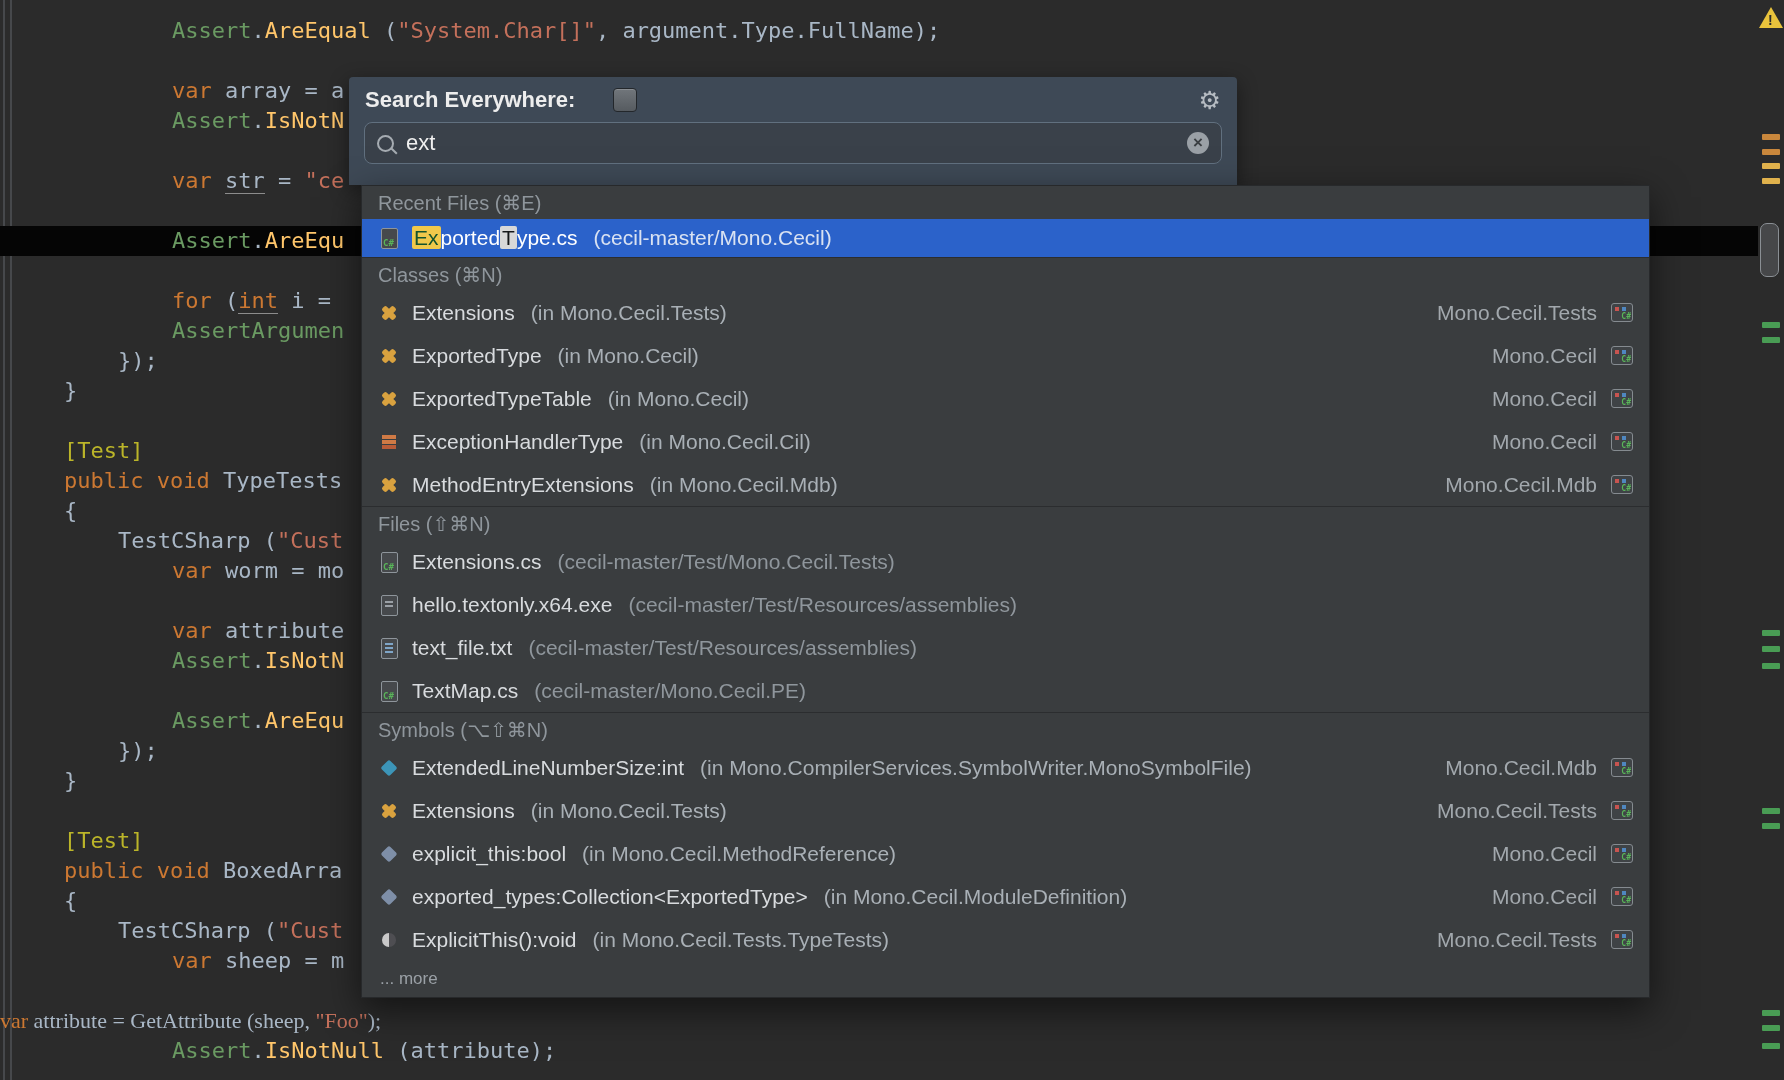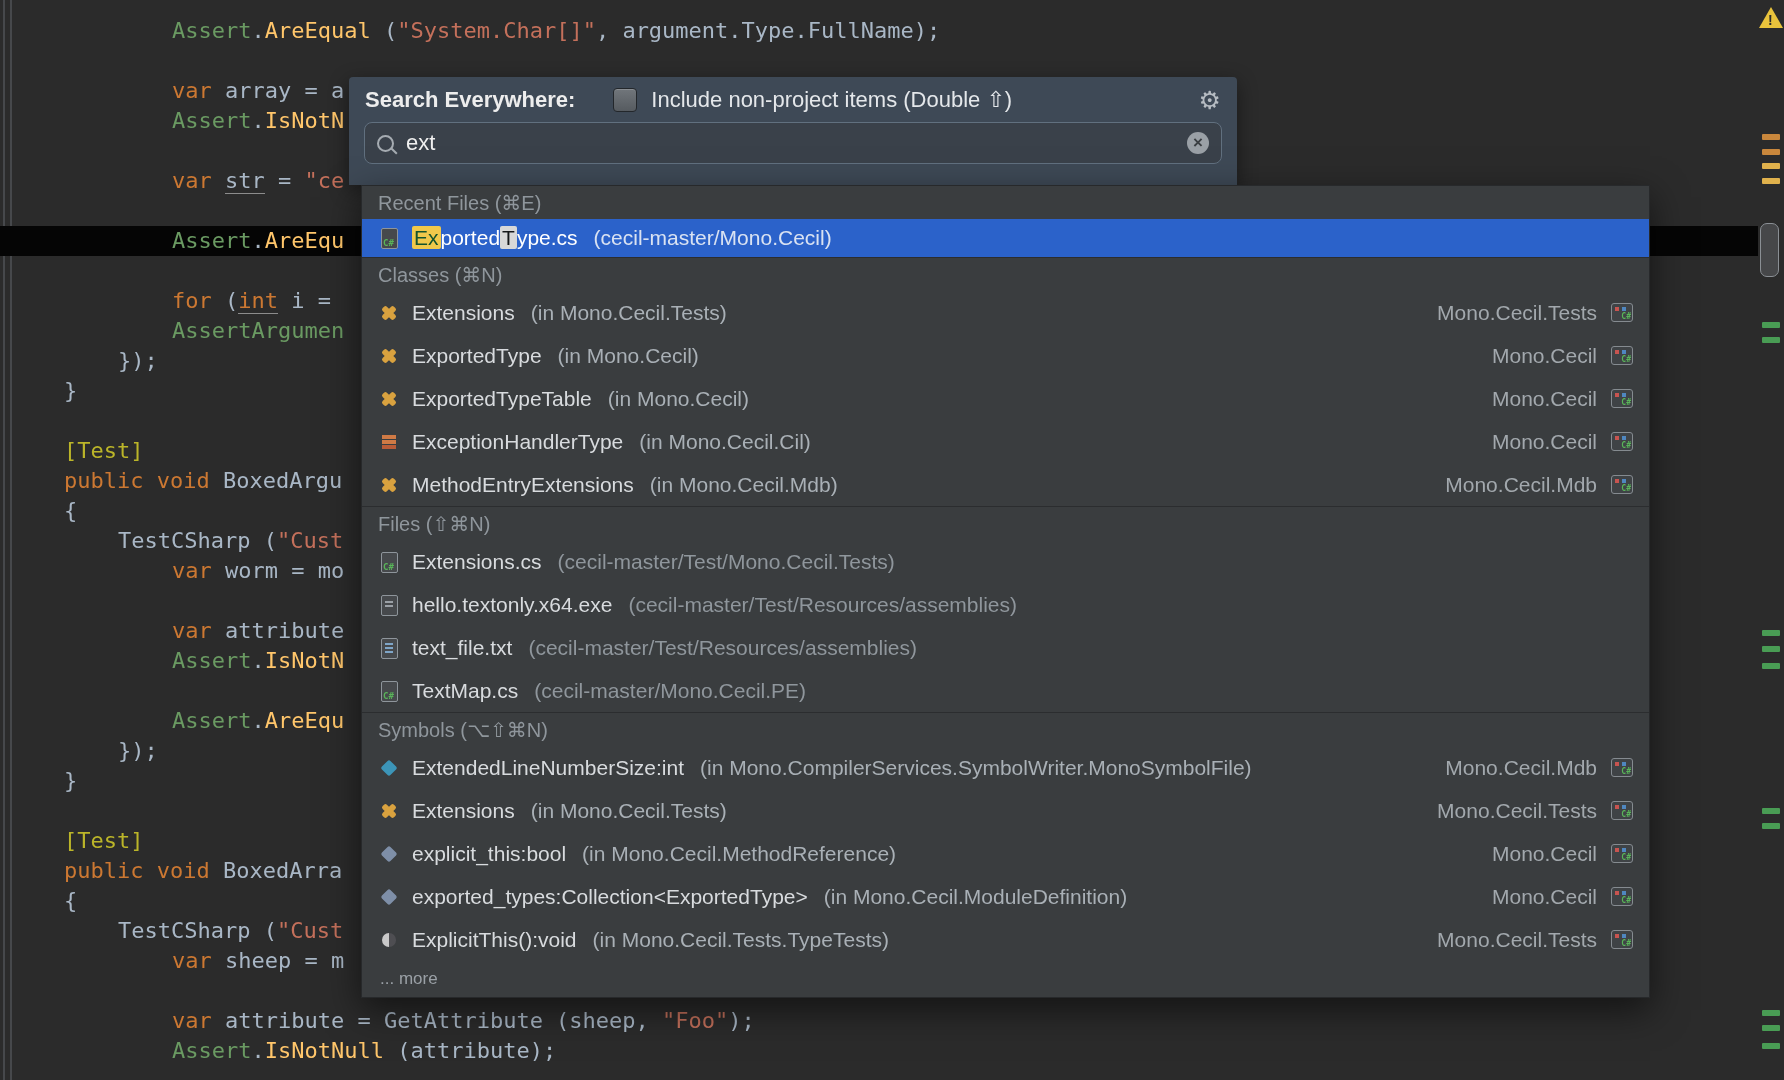--- a/index.html
+++ b/index.html
@@ -129,39 +129,39 @@
       <div class="code-line" style="padding-left: 172px;"><span class="tk-k">var</span><span class="tk-p"> </span><span class="tk-pu">str</span><span class="tk-p"> = </span><span class="tk-s">"ce</span></div>
       <div class="code-line" style="padding-left: 64px;"></div>
       <div class="code-line hl" style="padding-left: 172px;"><span class="tk-c">Assert</span><span class="tk-p">.</span><span class="tk-m">AreEqu</span></div>
       <div class="code-line" style="padding-left: 64px;"></div>
       <div class="code-line" style="padding-left: 172px;"><span class="tk-k">for</span><span class="tk-p"> (</span><span class="tk-ku">int</span><span class="tk-p"> i = </span></div>
       <div class="code-line" style="padding-left: 172px;"><span class="tk-c">AssertArgumen</span></div>
       <div class="code-line" style="padding-left: 118px;"><span class="tk-p">});</span></div>
       <div class="code-line" style="padding-left: 64px;"><span class="tk-p">}</span></div>
       <div class="code-line" style="padding-left: 64px;"></div>
       <div class="code-line" style="padding-left: 64px;"><span class="tk-a">[Test]</span></div>
-      <div class="code-line" style="padding-left: 64px;"><span class="tk-k">public</span><span class="tk-p"> </span><span class="tk-k">void</span><span class="tk-p"> BoxedArgu</span></div>
+      <div class="code-line" style="padding-left: 64px;"><span class="tk-k">public</span><span class="tk-p"> </span><span class="tk-k">void</span><span class="tk-p"> TypeTests</span></div>
       <div class="code-line" style="padding-left: 64px;"><span class="tk-p">{</span></div>
       <div class="code-line" style="padding-left: 118px;"><span class="tk-p">TestCSharp (</span><span class="tk-s">"Cust</span></div>
       <div class="code-line" style="padding-left: 172px;"><span class="tk-k">var</span><span class="tk-p"> worm = mo</span></div>
       <div class="code-line" style="padding-left: 64px;"></div>
       <div class="code-line" style="padding-left: 172px;"><span class="tk-k">var</span><span class="tk-p"> attribute</span></div>
       <div class="code-line" style="padding-left: 172px;"><span class="tk-c">Assert</span><span class="tk-p">.</span><span class="tk-m">IsNotN</span></div>
       <div class="code-line" style="padding-left: 64px;"></div>
       <div class="code-line" style="padding-left: 172px;"><span class="tk-c">Assert</span><span class="tk-p">.</span><span class="tk-m">AreEqu</span></div>
       <div class="code-line" style="padding-left: 118px;"><span class="tk-p">});</span></div>
       <div class="code-line" style="padding-left: 64px;"><span class="tk-p">}</span></div>
       <div class="code-line" style="padding-left: 64px;"></div>
       <div class="code-line" style="padding-left: 64px;"><span class="tk-a">[Test]</span></div>
       <div class="code-line" style="padding-left: 64px;"><span class="tk-k">public</span><span class="tk-p"> </span><span class="tk-k">void</span><span class="tk-p"> BoxedArra</span></div>
       <div class="code-line" style="padding-left: 64px;"><span class="tk-p">{</span></div>
       <div class="code-line" style="padding-left: 118px;"><span class="tk-p">TestCSharp (</span><span class="tk-s">"Cust</span></div>
       <div class="code-line" style="padding-left: 172px;"><span class="tk-k">var</span><span class="tk-p"> sheep = m</span></div>
       <div class="code-line" style="padding-left: 64px;"></div>
-      <div class="code-line" style="padding-left: 172px;"><span class="tk-k">var</span><span class="tk-p"> attribute = GetAttribute (sheep, </span><span class="tk-s">"Foo"</span><span class="tk-p">);</span></div>
+      <div class="code-line" style=" font-family: Liberation Serif, serif;"><span class="tk-k">var</span><span class="tk-p"> attribute = GetAttribute (sheep, </span><span class="tk-s">"Foo"</span><span class="tk-p">);</span></div>
       <div class="code-line" style="padding-left: 172px;"><span class="tk-c">Assert</span><span class="tk-p">.</span><span class="tk-m">IsNotNull</span><span class="tk-p"> (attribute);</span></div>
     </div>
 
   <div class="stripe">
     <div class="warn-tri"></div>
     <div class="sb-thumb"></div>
   <div class="mark" style="top: 134px; background: rgb(201, 135, 60);"></div>
       <div class="mark" style="top: 149px; background: rgb(201, 135, 60);"></div>
       <div class="mark" style="top: 163px; background: rgb(224, 177, 76);"></div>
       <div class="mark" style="top: 178px; background: rgb(224, 177, 76);"></div>
@@ -174,21 +174,20 @@
       <div class="mark" style="top: 823px; background: rgb(73, 156, 84);"></div>
       <div class="mark" style="top: 1010px; background: rgb(73, 156, 84);"></div>
       <div class="mark" style="top: 1025px; background: rgb(73, 156, 84);"></div>
       <div class="mark" style="top: 1043px; background: rgb(73, 156, 84);"></div>
     </div>
 
   <div class="se-header">
     <div class="se-title-row">
       <span class="se-title">Search Everywhere:</span>
       <span class="checkbox"></span>
-      <span class="se-check-label">Include non-project items (Double ⇧)</span>
       <span class="gear"></span>
     </div>
     <div class="search-box">
       <span class="lens"></span>
       <span class="query">ext</span>
       <span class="clear"></span>
     </div>
   </div>
 
   <div class="results">

